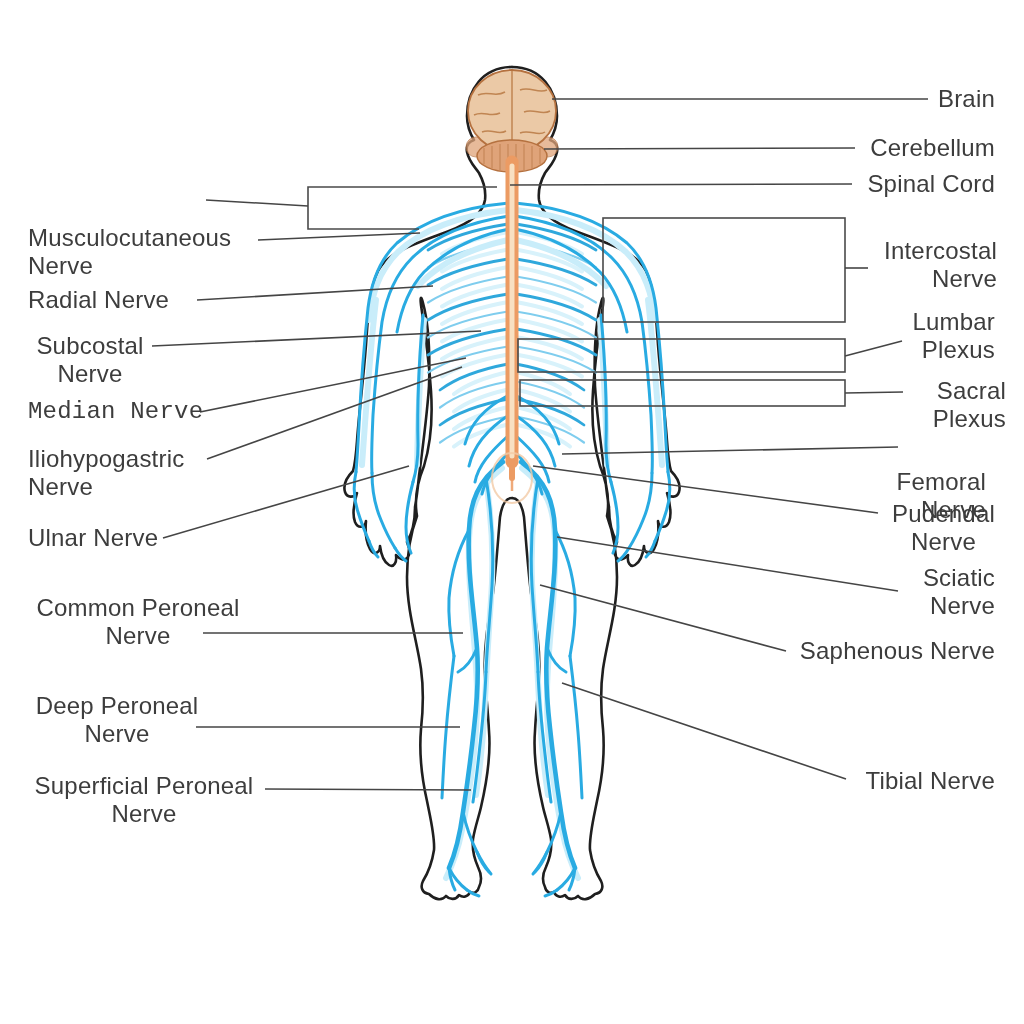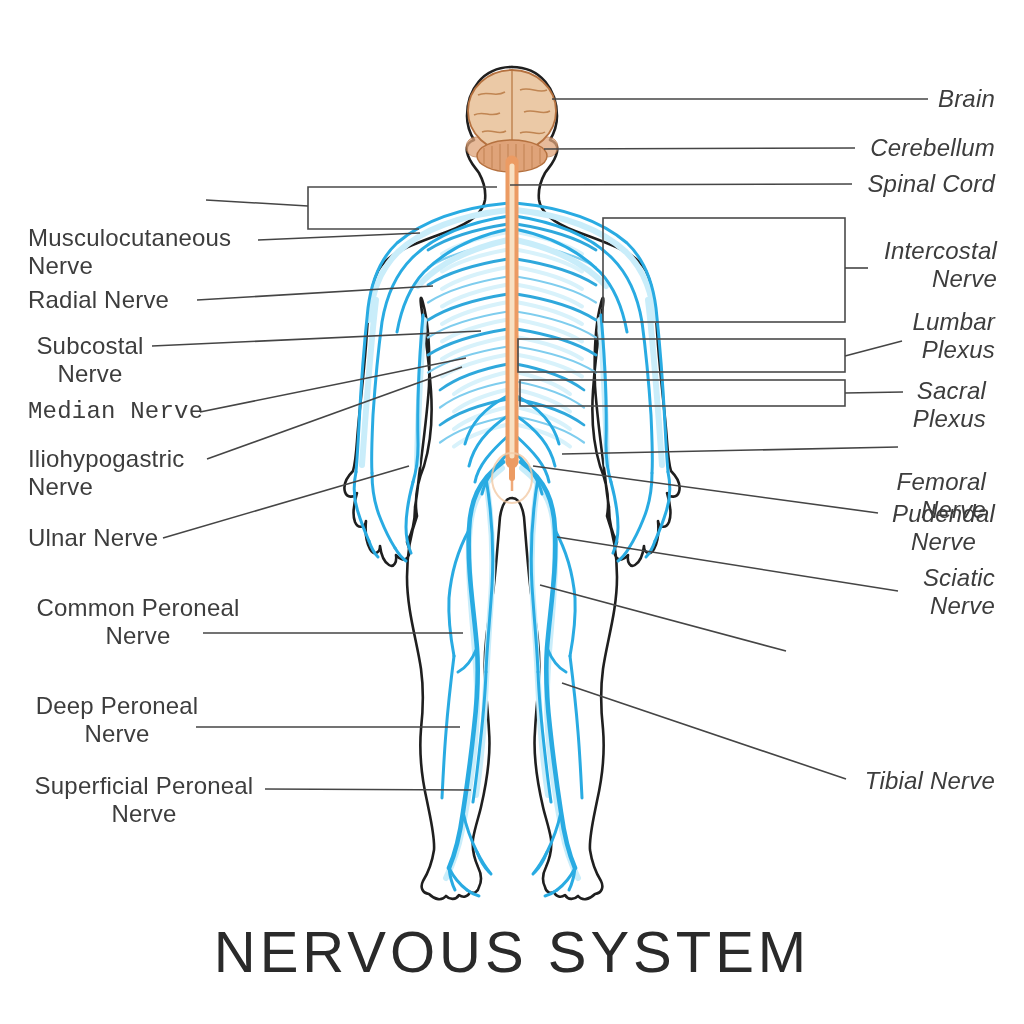--- a/index.html
+++ b/index.html
@@ -1,20 +1,20 @@
 <!DOCTYPE html>
 <html><head>
 <meta charset="utf-8">
 <style>
   html,body{margin:0;padding:0;background:#ffffff;}
   body{width:1024px;height:1024px;font-family:"Liberation Sans",sans-serif;}
   .stage{position:relative;width:1024px;height:1024px;background:#fff;overflow:hidden;}
   svg.art{position:absolute;left:0;top:0;}
   .lbl{position:absolute;font-size:24px;line-height:28px;color:#3D3D3D;white-space:pre-line;letter-spacing:.2px;}
-  .lbl.right{text-align:right;font-style:italic;}
+  .lbl.right{text-align:right;}
   .lbl.ctr{text-align:center;}
   .title{position:absolute;left:0;top:918px;width:100%;text-align:center;
          font-size:58px;letter-spacing:4px;color:#2A2A2A;font-weight:400;}
   
   .outline{fill:#fff;stroke:#1F1F1F;stroke-width:2.6;stroke-linejoin:round;stroke-linecap:round;}
   .n-main{fill:none;stroke:#29ABE2;stroke-width:3;stroke-linecap:round;}
   .n-thick{fill:none;stroke:#29ABE2;stroke-width:4.6;stroke-linecap:round;}
   .n-pale{fill:none;stroke:#C9EDFA;stroke-width:6;stroke-linecap:round;}
   .n-rib{fill:none;stroke:#2FA8DC;stroke-width:2.8;stroke-linecap:round;}
   .n-ribl{fill:none;stroke:#7FCDEE;stroke-width:2.2;stroke-linecap:round;}
@@ -248,24 +248,24 @@
   <div class="lbl ctr" style="left:28px;top:772px;width:232px;">Superficial Peroneal
 Nerve</div>
 
   <div class="lbl right" style="right:29px;top:85px;">Brain</div>
   <div class="lbl right" style="right:29px;top:134px;">Cerebellum</div>
   <div class="lbl right" style="right:29px;top:170px;">Spinal Cord</div>
   <div class="lbl right" style="right:27px;top:237px;text-align:right;">Intercostal
 Nerve</div>
   <div class="lbl right" style="right:29px;top:308px;">Lumbar
 Plexus</div>
-  <div class="lbl right" style="right:38px;top:377px;">Sacral
+  <div class="lbl right" style="right:18px;top:377px;">Sacral
 Plexus</div>
   <div class="lbl right" style="right:38px;top:436px;margin-top:32px;">Femoral
 Nerve</div>
   <div class="lbl right" style="right:29px;top:500px;text-align:center;">Pudendal
 Nerve</div>
   <div class="lbl right" style="right:29px;top:564px;">Sciatic
 Nerve</div>
+  <div class="lbl right" style="right:29px;top:637px;">Saphenous Nerve</div>
   <div class="lbl right" style="right:29px;top:767px;">Tibial Nerve</div>
 
-  <div class="title">NERVOUS SYSTEM</div>
 </div>
 
 </body></html>

